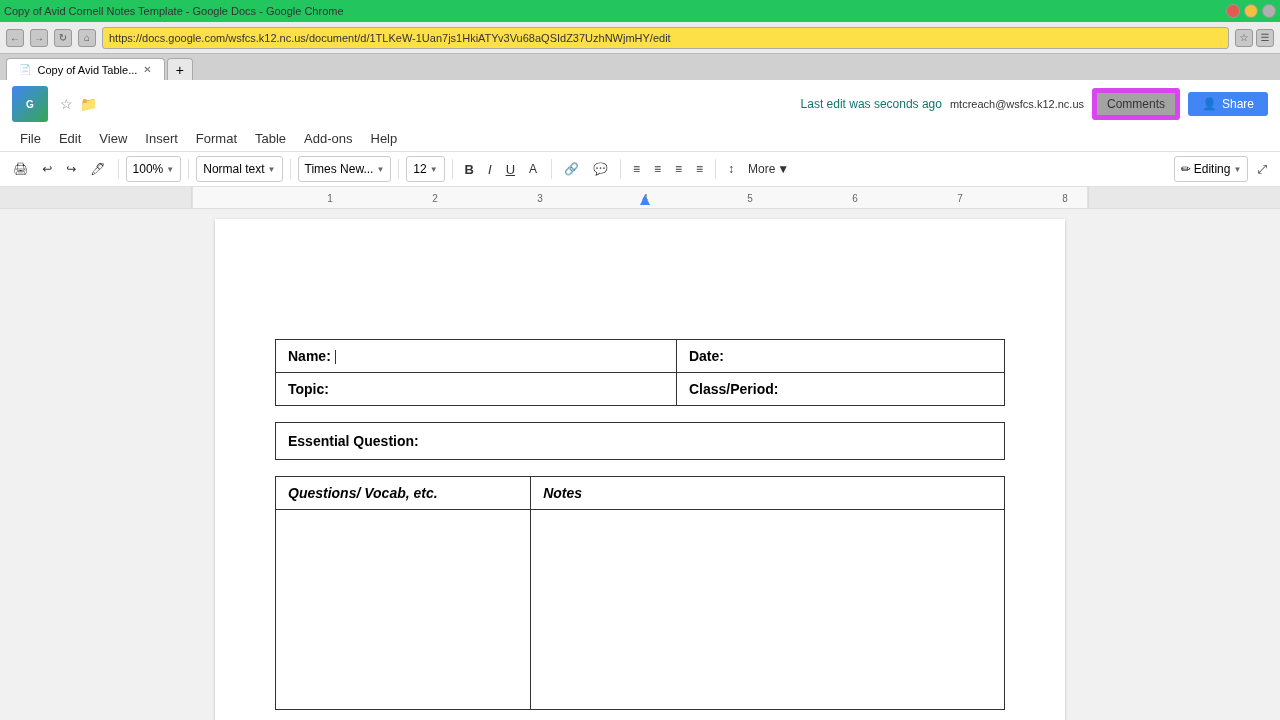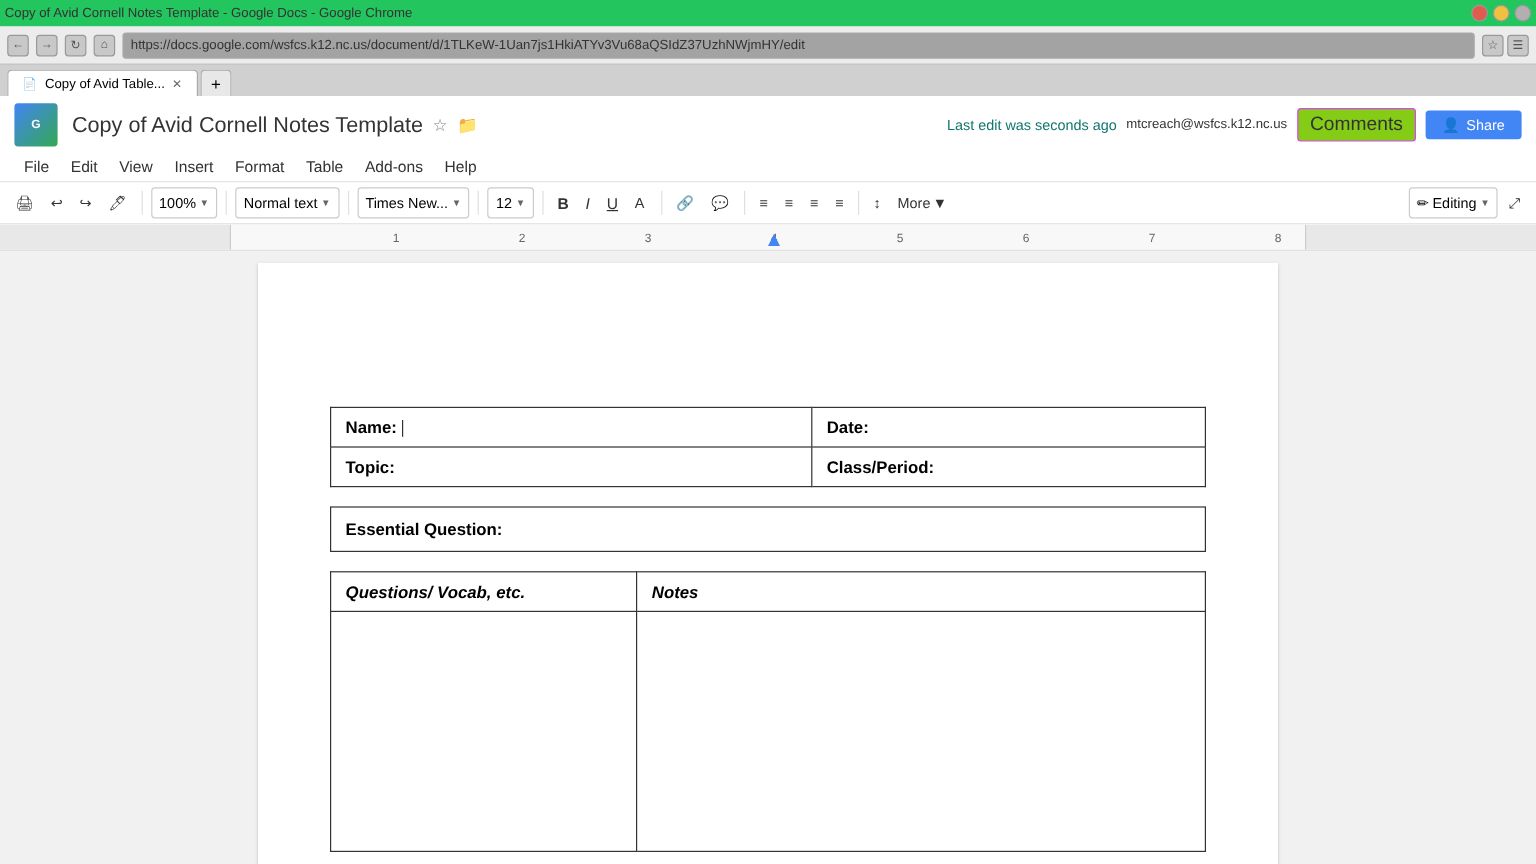--- a/index.html
+++ b/index.html
@@ -8,37 +8,37 @@
     
     .browser-chrome { background: #d9d9d9; width: 100%; }
     .browser-titlebar { background: #22c55e; height: 22px; display: flex; align-items: center; padding: 0 4px; gap: 4px; }
     .browser-btn { width: 14px; height: 14px; border-radius: 50%; display: inline-block; border: 1px solid #999; }
     .btn-red { background: #e05c4e; margin-left: auto; }
     .btn-yellow { background: #f0c040; }
     .btn-gray { background: #b0b0b0; }
 
     .browser-navbar { background: #ececec; height: 32px; display: flex; align-items: center; padding: 0 6px; gap: 6px; border-bottom: 1px solid #bbb; }
     .nav-btn { width: 18px; height: 18px; background: #c8c8c8; border: 1px solid #999; border-radius: 3px; cursor: pointer; font-size: 10px; display: flex; align-items: center; justify-content: center; color: #555; }
-    .address-bar { flex: 1; height: 22px; background: #a3a3a3; border: 1px solid #aaa; border-radius: 3px; padding: 0 6px; font-size: 11px; color: #333; display: flex; align-items: center; }
+    .address-bar { flex: 1; height: 22px; background: #fde047; border: 1px solid #aaa; border-radius: 3px; padding: 0 6px; font-size: 11px; color: #333; display: flex; align-items: center; }
     .nav-icons { display: flex; gap: 3px; }
 
     .tab-bar { background: #d0d0d0; height: 26px; display: flex; align-items: flex-end; padding: 0 6px; gap: 2px; }
     .tab { height: 22px; padding: 0 12px; background: #e8e8e8; border: 1px solid #aaa; border-bottom: none; border-radius: 4px 4px 0 0; font-size: 11px; display: flex; align-items: center; gap: 6px; cursor: pointer; }
     .tab.active { background: white; }
     .tab-close { font-size: 10px; color: #666; cursor: pointer; }
 
     
     .gdocs-header { background: white; padding: 6px 12px 0 12px; border-bottom: 1px solid #e0e0e0; }
     .gdocs-title-row { display: flex; align-items: center; gap: 8px; padding-bottom: 4px; }
     .gdocs-logo { width: 30px; height: 30px; background: #4285f4; border-radius: 3px; display: flex; align-items: center; justify-content: center; color: white; font-size: 16px; font-weight: bold; margin-right: 4px; }
     .gdocs-title { font-size: 18px; color: #333; font-family: Arial, sans-serif; }
     .star-icon { color: #888; font-size: 14px; cursor: pointer; }
     .folder-icon { color: #888; font-size: 14px; cursor: pointer; }
     .title-right { margin-left: auto; display: flex; align-items: center; gap: 8px; }
-    .comments-btn { background: #84cc16; border: 1px solid #d946ef; border-radius: 3px; padding: 4px 10px; font-size: 16px; cursor: pointer; color: #333; }
+    .comments-btn { background: #a3a3a3; border: 5px solid #d946ef; border-radius: 3px; padding: 4px 10px; font-size: 12px; cursor: pointer; color: #333; }
     .share-btn { background: #4285f4; border: none; border-radius: 3px; padding: 5px 14px; font-size: 12px; cursor: pointer; color: white; display: flex; align-items: center; gap: 5px; }
 
     .gdocs-menu { display: flex; gap: 2px; padding: 2px 0; align-items: center; }
     .menu-item { padding: 3px 8px; font-size: 13px; color: #333; cursor: pointer; border-radius: 3px; text-align: center; }
     .save-status { margin-left: 10px; font-size: 12px; color: #0f766e; }
 
     
     .toolbar { background: white; border-bottom: 1px solid #e0e0e0; padding: 4px 8px; display: flex; align-items: center; gap: 4px; flex-wrap: wrap; }
     .toolbar-btn { background: none; border: none; padding: 3px 5px; border-radius: 3px; cursor: pointer; font-size: 12px; color: #333; display: flex; align-items: center; gap: 2px; }
     .toolbar-separator { width: 1px; height: 20px; background: #e0e0e0; margin: 0 3px; }
@@ -105,21 +105,20 @@
     </div>
     <div class="tab" style="padding:0 8px;font-size:14px;">+</div>
   </div>
 </div>
 
 <div class="gdocs-header">
   <div class="gdocs-title-row">
     <div class="gdocs-logo" style="background:linear-gradient(135deg,#4285f4,#34a853);font-size:12px;width:36px;height:36px;">
       <span style="color:white;font-weight:bold;font-size:10px;">G</span>
     </div>
-    <span class="gdocs-title">Copy of Avid Cornell Notes Template</span>
     <span class="star-icon">☆</span>
     <span class="folder-icon">📁</span>
     <div class="title-right">
       <span class="save-status">Last edit was seconds ago</span>
       <span style="font-size:11px;color:#333;">mtcreach@wsfcs.k12.nc.us</span>
       <button class="comments-btn">Comments</button>
       <button class="share-btn">
         <span>👤</span>
         <span>Share</span>
       </button>

